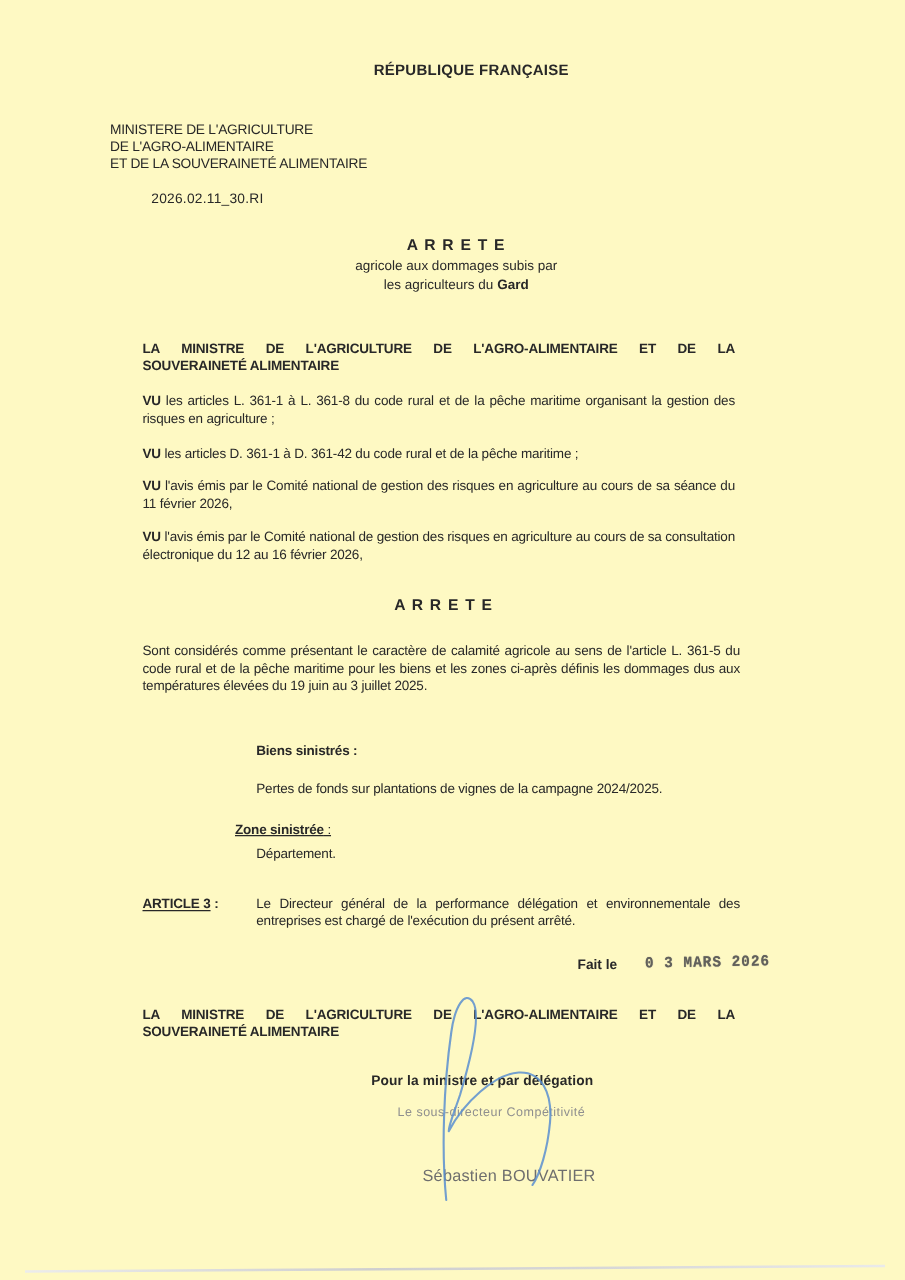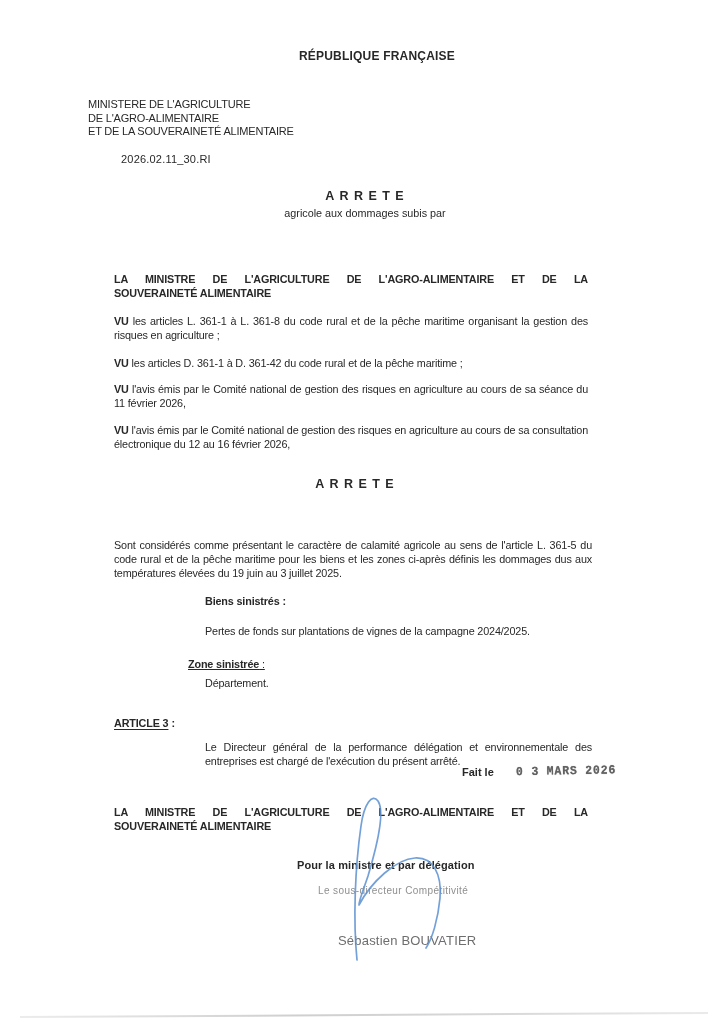--- a/index.html
+++ b/index.html
@@ -1,20 +1,20 @@
 <!DOCTYPE html>
 <html><head>
 <meta charset="utf-8">
 <style>
   html,body { margin:0; padding:0; background:#e9e9e9; }
   .page {
     position:relative;
     width:724px; height:1024px;
     margin:0 auto;
-    background:#ffffff;
+    background:#fef9c3;
     overflow:hidden;
     font-family:"Liberation Sans", sans-serif;
     color:#282828;
   }
   .abs { position:absolute; }
   .b { font-weight:bold; }
   .body-text { font-size:10.8px; letter-spacing:-0.15px; line-height:14px; }
   .just { text-align:justify; }
   .just-force { text-align:justify; text-align-last:justify; }
   .center { text-align:center; }
@@ -35,21 +35,21 @@
   .vu4 { top:423px; }
 
   .arrete2 { left:155px; top:477px; width:400px; font-size:12.5px; font-weight:bold; letter-spacing:1px; }
 
   .article-row { left:114px; width:478px; display:flex; }
   .article1 { top:514px; }
   .article2 { top:716px; }
   .art-label-cell { width:91px; flex:0 0 91px; }
   .art-label { font-weight:bold; text-decoration:underline; text-underline-offset:2px; }
   .art-colon { font-weight:bold; margin-left:3px; }
-  .art-text { flex:1;margin-top:24px; }
+  .art-text { flex:1; }
 
   .biens-heading { left:205px; top:594px; font-weight:bold; }
   .biens-text { left:205px; top:624px; }
   .zone-heading { left:188px; top:657px;text-decoration:underline; }
   .zone-text { left:205px; top:676px; }
 
   .fait-le { left:462px; top:766px; font-size:11px; font-weight:bold; }
   .date-stamp {
     left:516px; top:764px;
     font-family:"Liberation Mono", monospace;
@@ -96,20 +96,21 @@
     <div>MINISTERE DE L'AGRICULTURE</div>
     <div>DE L'AGRO-ALIMENTAIRE</div>
     <div>ET DE LA SOUVERAINETÉ ALIMENTAIRE</div>
   </div>
 
   <div class="abs reference">2026.02.11_30.RI</div>
 
   <div class="abs title-block center">
     <div class="title-arrete">A R R E T E</div>
     <div class="title-sub">agricole aux dommages subis par</div>
+    <div class="title-sub"><span>les agriculteurs du </span><span class="b">Gard</span></div>
   </div>
 
   <div class="abs authority1 body-text">
     <div class="just-force">LA MINISTRE DE L'AGRICULTURE DE L'AGRO-ALIMENTAIRE ET DE LA</div>
     <div>SOUVERAINETÉ ALIMENTAIRE</div>
   </div>
 
   <div class="abs vu vu1 body-text just"><span class="b">VU</span><span> les articles L. 361-1 à L. 361-8 du code rural et de la pêche maritime organisant la gestion des risques en agriculture ;</span></div>
   <div class="abs vu vu2 body-text just"><span class="b">VU</span><span> les articles D. 361-1 à D. 361-42 du code rural et de la pêche maritime ;</span></div>
   <div class="abs vu vu3 body-text just"><span class="b">VU</span><span> l'avis émis par le Comité national de gestion des risques en agriculture au cours de sa séance du 11 février 2026,</span></div>

